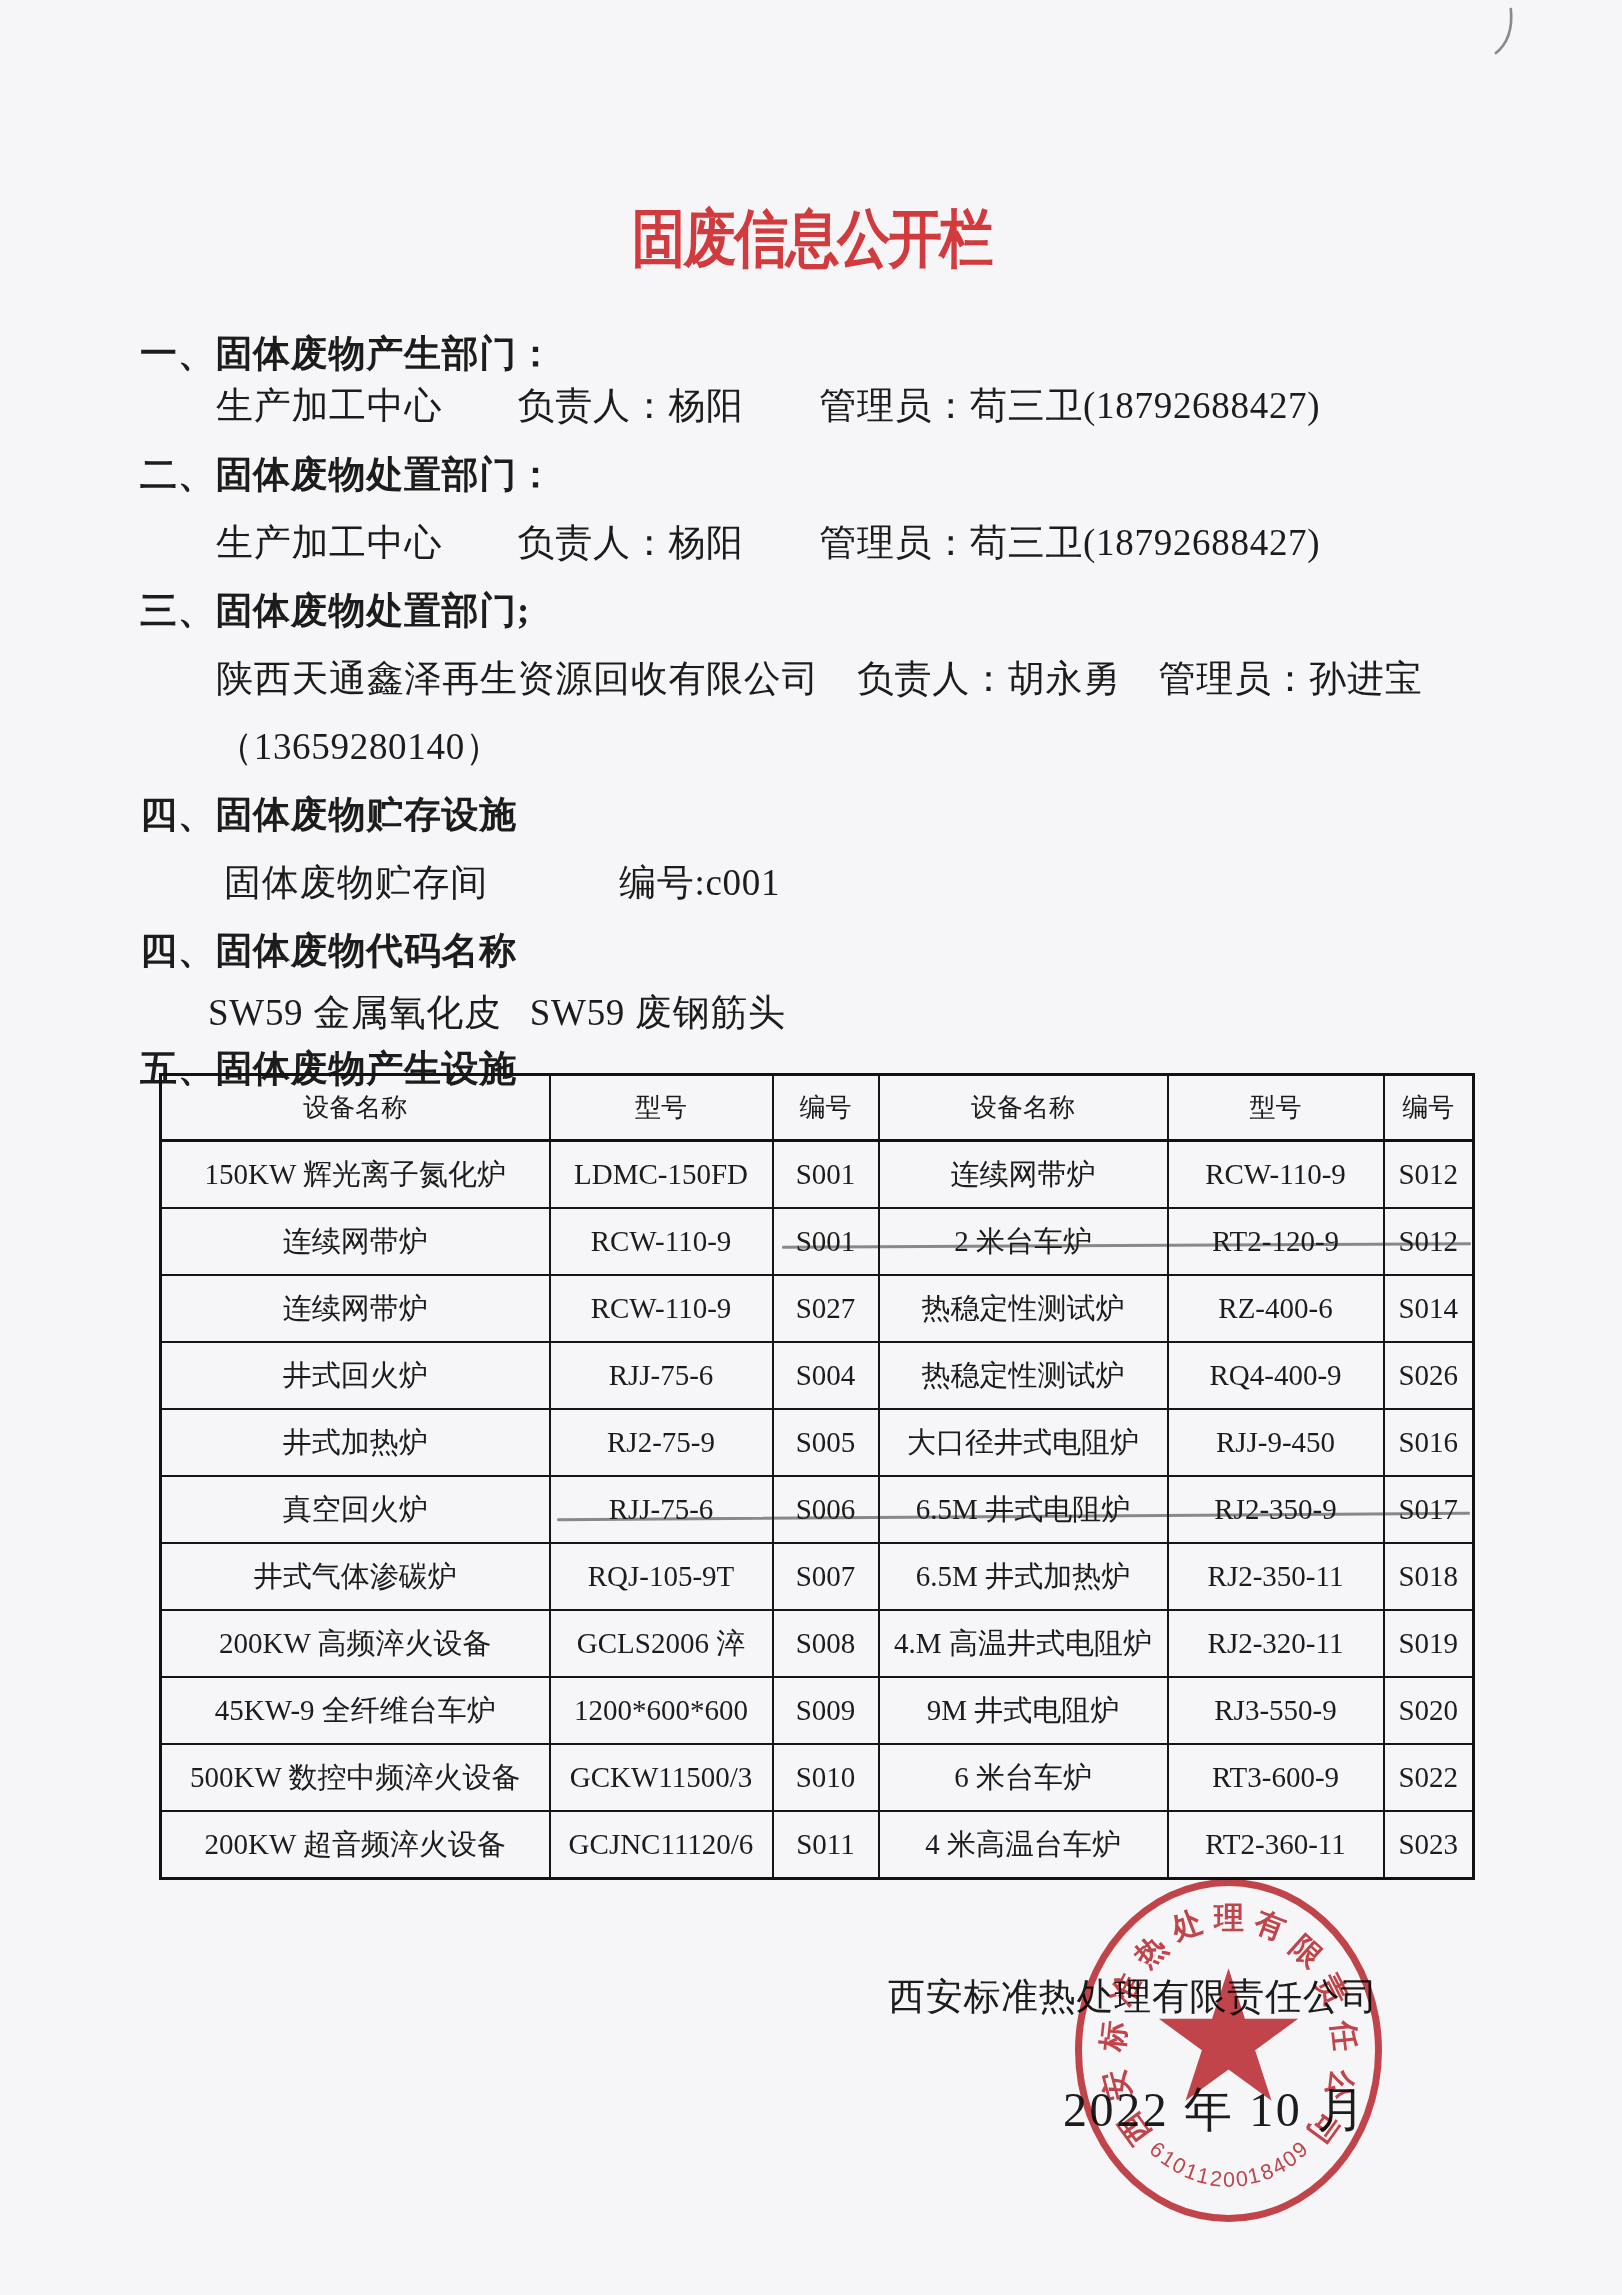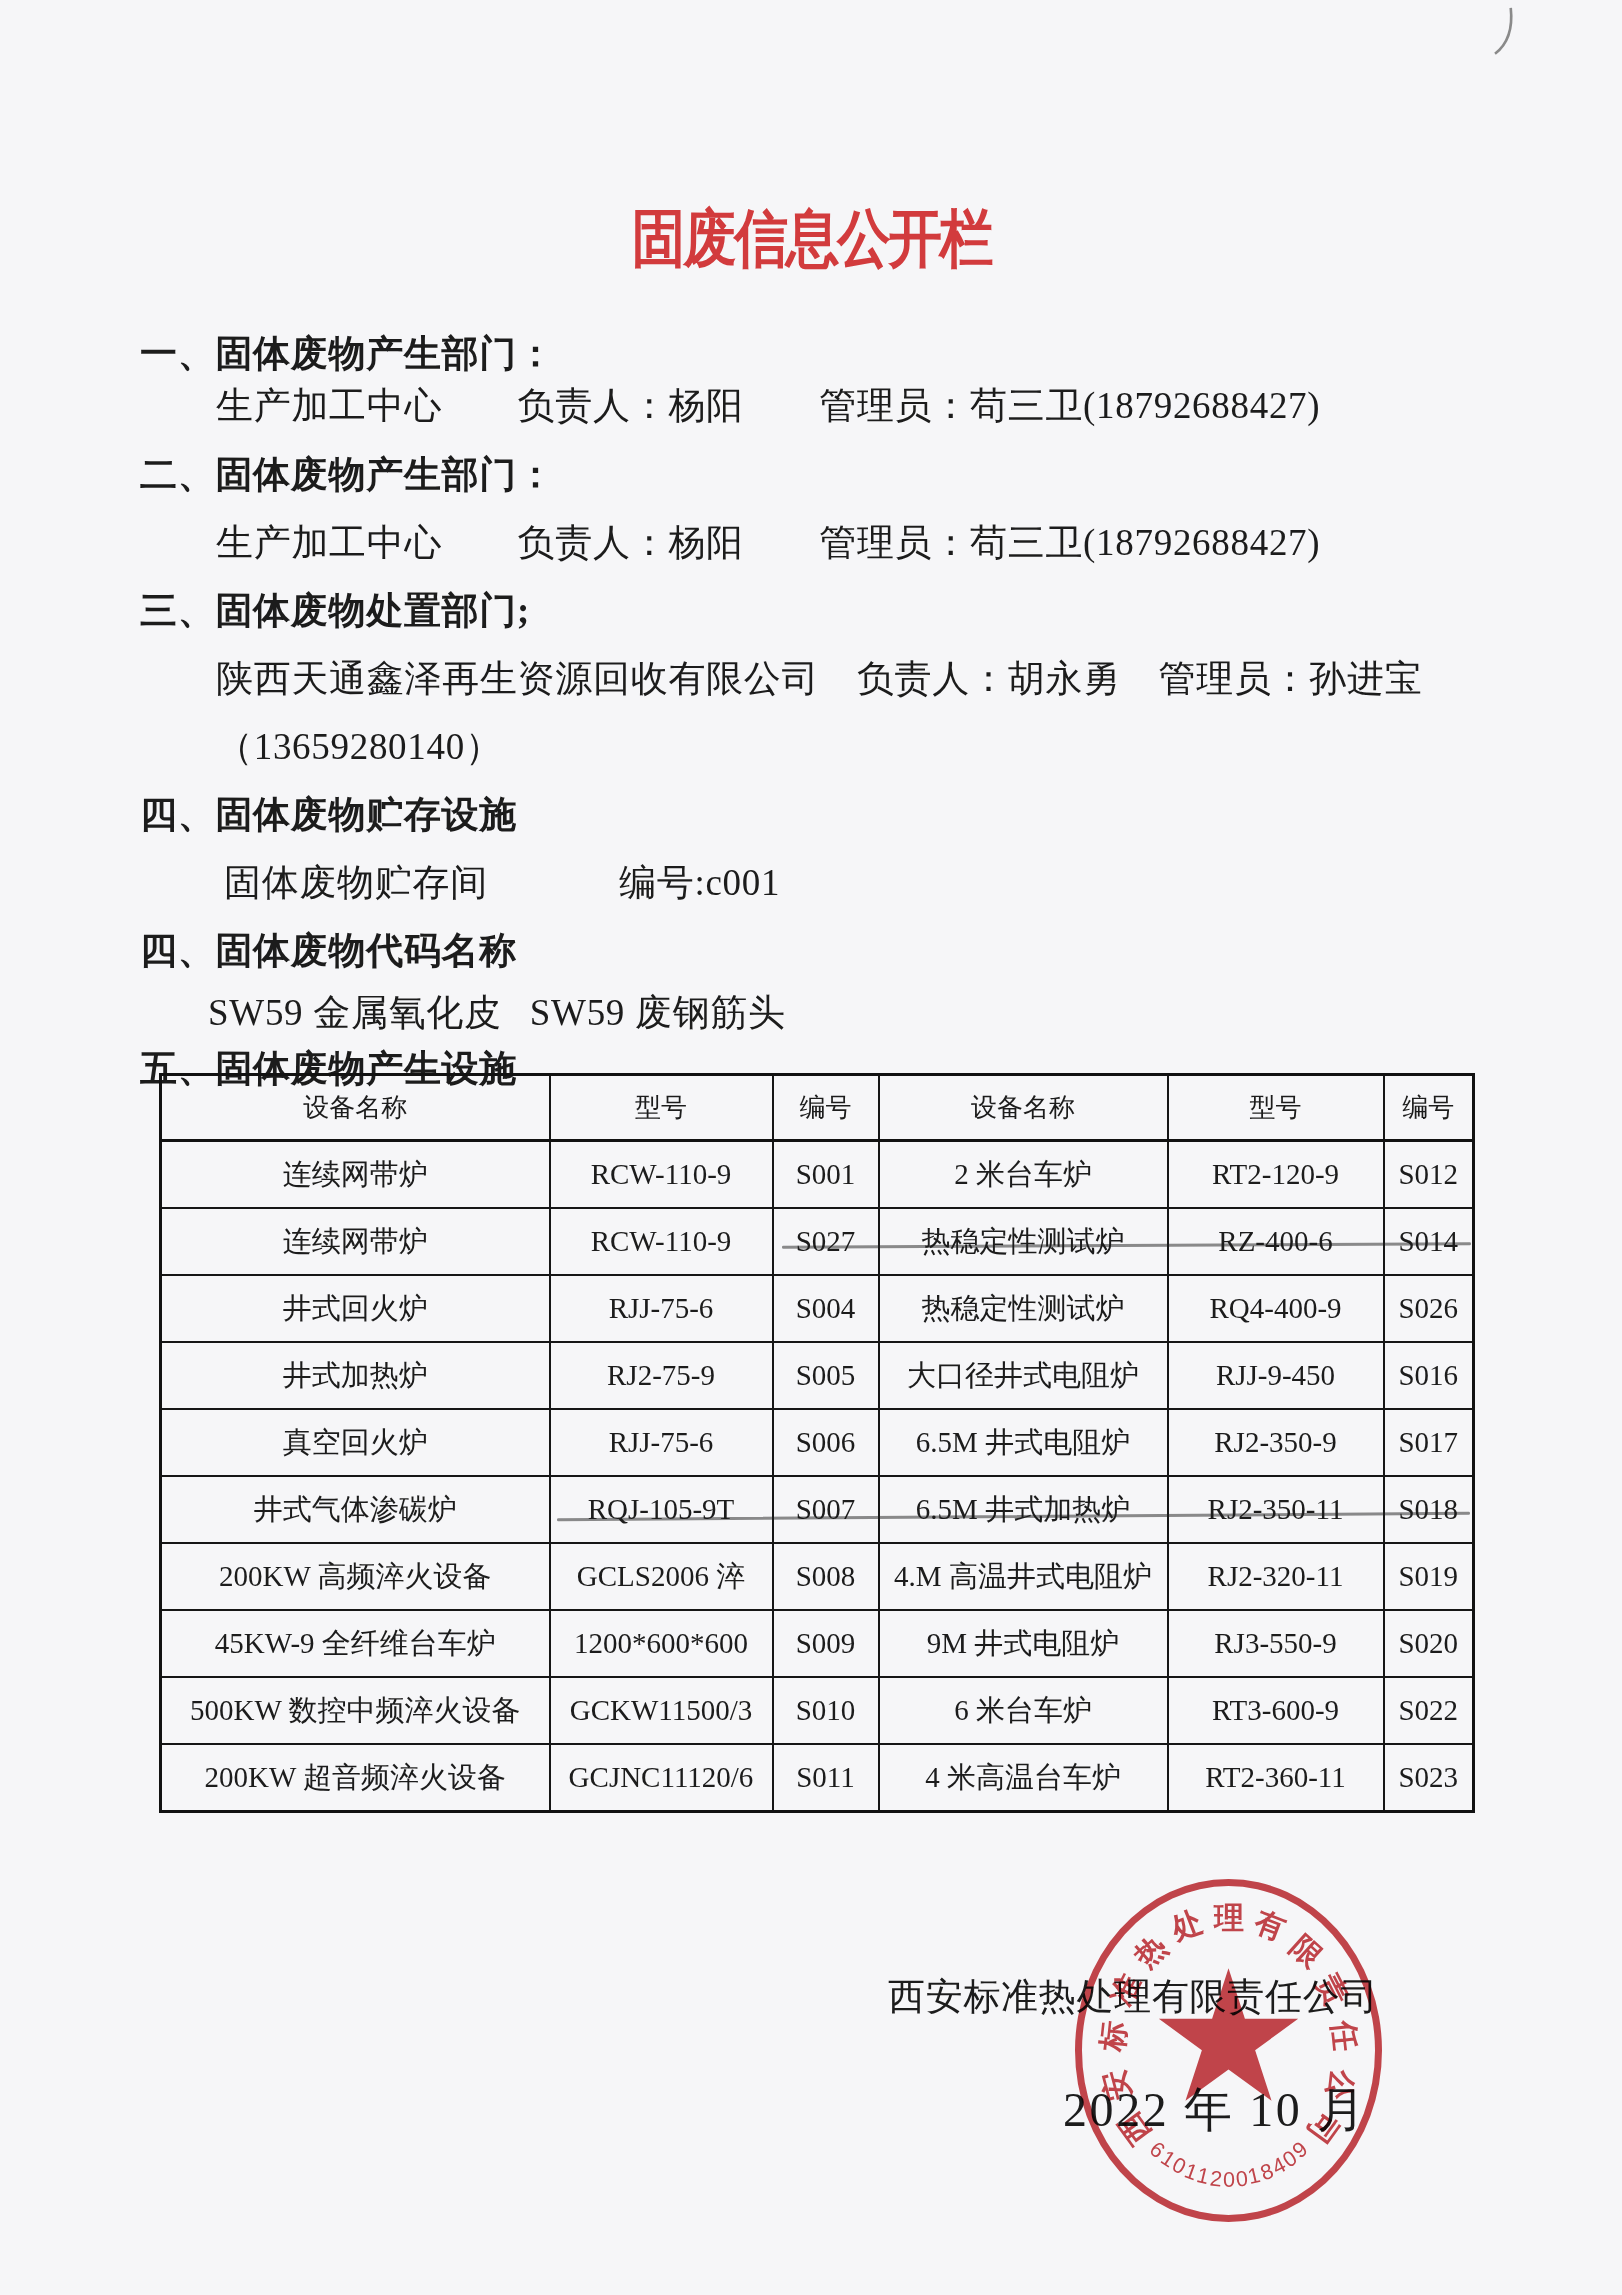--- a/index.html
+++ b/index.html
@@ -66,21 +66,21 @@
 </head>
 <body>
 
 <div class="page">
 
   <div class="title">固废信息公开栏</div>
 
   <div class="line heading" style="top:329px">一、固体废物产生部门：</div>
   <div class="line indent" style="top:381px">生产加工中心　　负责人：杨阳　　管理员：苟三卫(18792688427)</div>
 
-  <div class="line heading" style="top:450px">二、固体废物产生部门：</div>
+  <div class="line heading" style="top:450px">二、固体废物处置部门：</div>
   <div class="line indent" style="top:518px">生产加工中心　　负责人：杨阳　　管理员：苟三卫(18792688427)</div>
 
   <div class="line indent" style="top:654px">陕西天通鑫泽再生资源回收有限公司　负责人：胡永勇　管理员：孙进宝</div>
   <div class="line heading" style="top:586px">三、固体废物处置部门;</div>
   <div class="line indent" style="top:722px">（13659280140）</div>
 
   <div class="line heading" style="top:790px">四、固体废物贮存设施</div>
   <div class="line storage-line" style="top:858px">
     <span>固体废物贮存间</span>
     <span class="code">编号:c001</span>
@@ -106,20 +106,28 @@
       <tr>
         <th>设备名称</th>
         <th>型号</th>
         <th>编号</th>
         <th>设备名称</th>
         <th>型号</th>
         <th>编号</th>
       </tr>
     </thead>
     <tbody>
+        <tr>
+          <td>150KW 辉光离子氮化炉</td>
+          <td>LDMC-150FD</td>
+          <td>S001</td>
+          <td>连续网带炉</td>
+          <td>RCW-110-9</td>
+          <td>S012</td>
+        </tr>
         <tr>
           <td>连续网带炉</td>
           <td>RCW-110-9</td>
           <td>S001</td>
           <td>2 米台车炉</td>
           <td>RT2-120-9</td>
           <td>S012</td>
         </tr>
         <tr>
           <td>连续网带炉</td>

